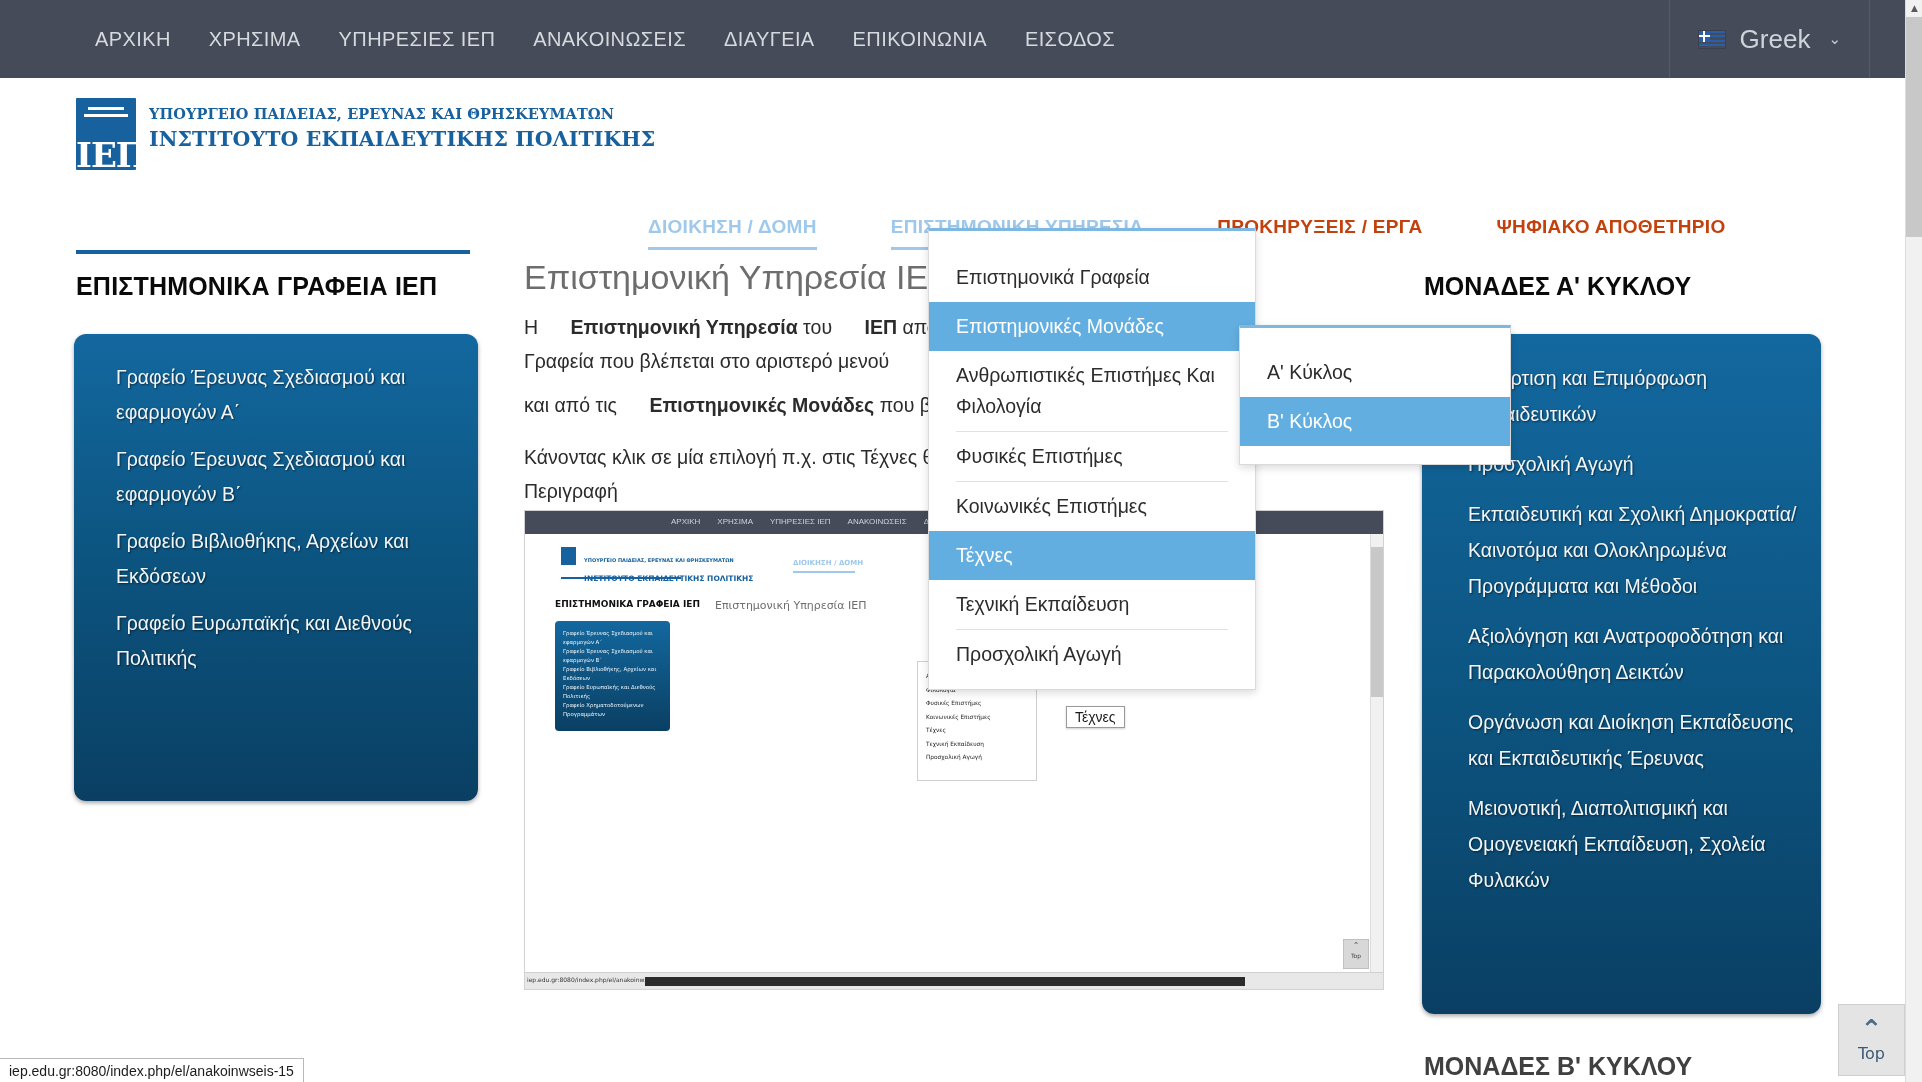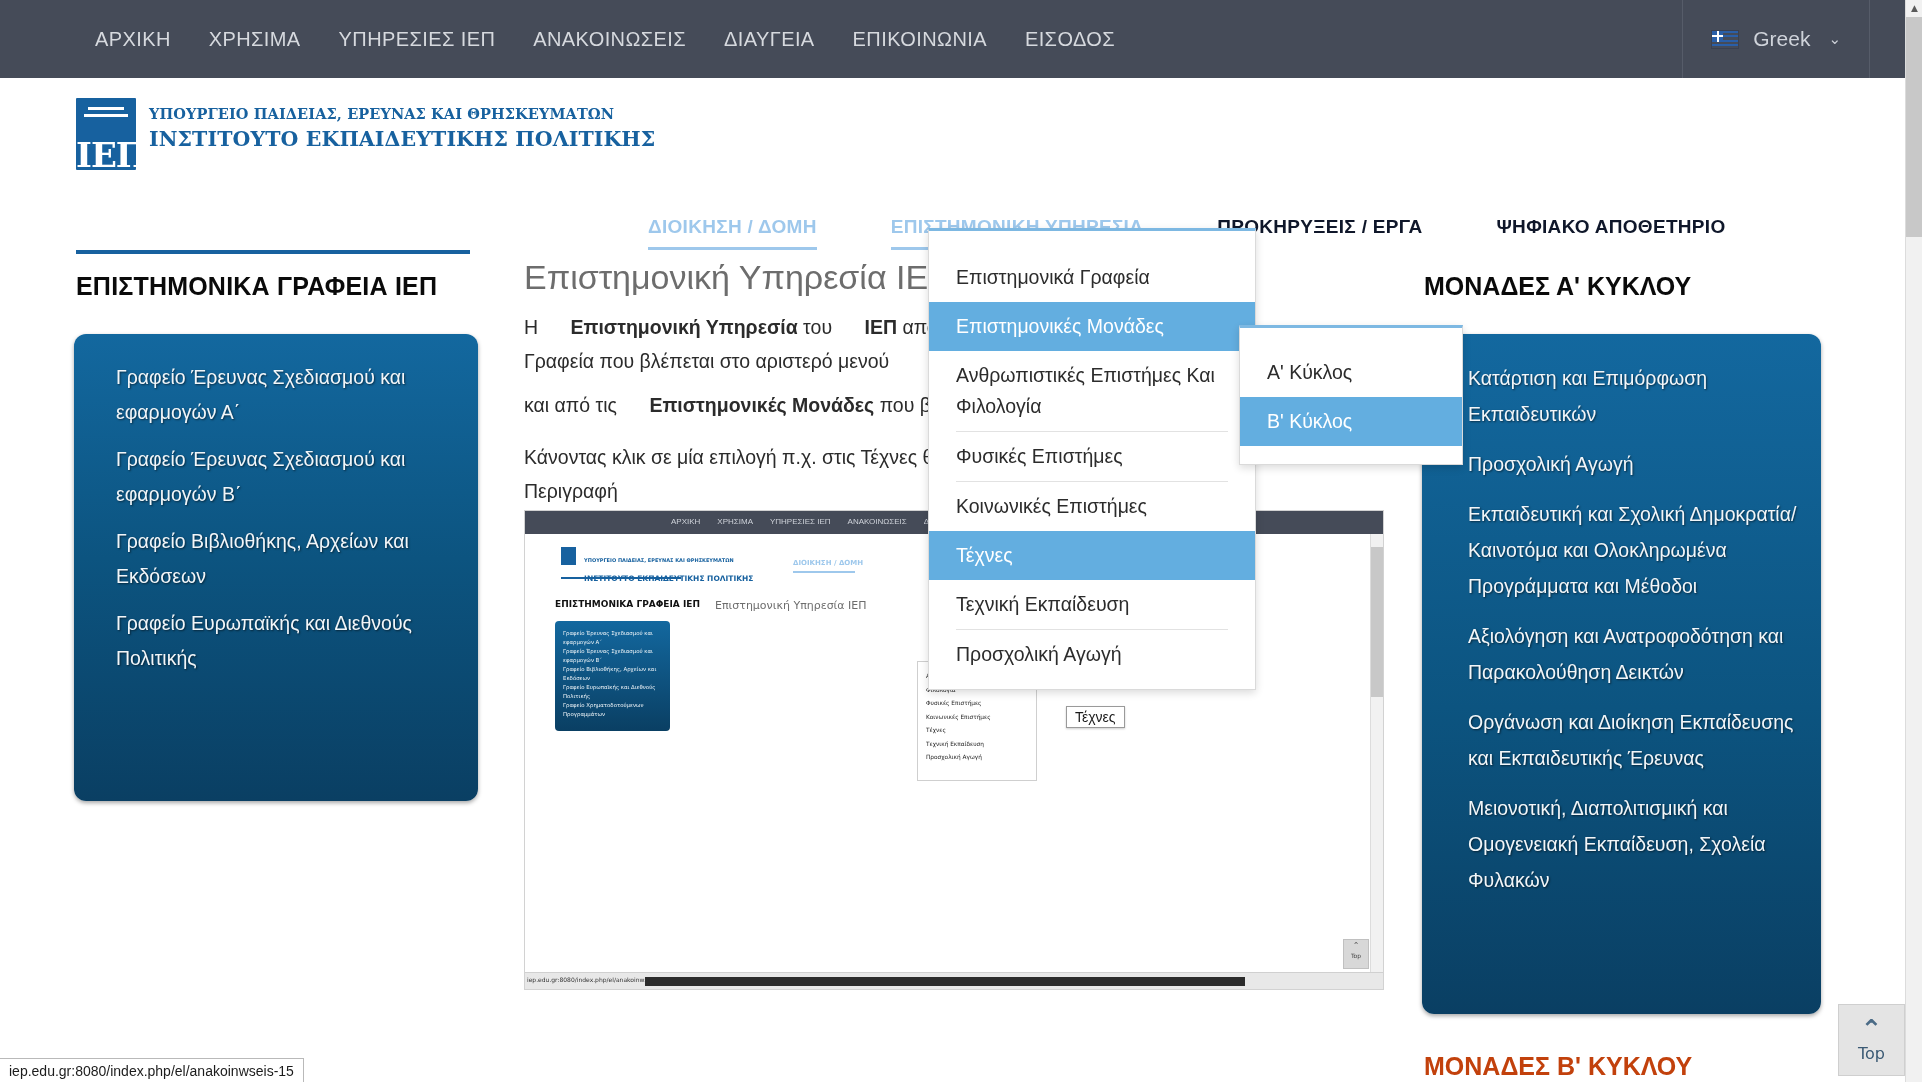--- a/index.html
+++ b/index.html
@@ -27,21 +27,21 @@
     border-left:1px solid #565c69; border-right:1px solid #565c69;
   }
   .flag{
     width:28px; height:19px; position:relative; overflow:hidden;
     display:inline-block; margin-right:14px; border:1px solid #3a4050; flex:none;
   }
   .flag .stripe{ position:absolute; left:0; width:100%; height:2.1px; background:#2a5fa8; }
   .flag .canton{ position:absolute; left:0; top:0; width:11.2px; height:11.2px; background:#2a5fa8; }
   .flag .cross-v{ position:absolute; left:4.6px; top:0; width:2.2px; height:11.2px; background:#fff; }
   .flag .cross-h{ position:absolute; left:0; top:4.6px; width:11.2px; height:2.2px; background:#fff; }
-  .lang-label{ color:#cfd3da; font-size:21px; font-family:"Liberation Sans",sans-serif; }
+  .lang-label{ color:#cfd3da; font-size:26px; font-family:"Liberation Sans",sans-serif; }
   .chev{ margin-left:18px; color:#cfd3da; font-size:15px; }
 
   
   .vscroll{
     position:absolute; right:0; top:0; width:17px; height:1082px;
     background:#f1f1f1; border-left:1px solid #dcdcdc;
   }
   .vscroll .arrow{
     width:17px; height:17px; background:#f1f1f1; color:#5a5a5a;
     font-size:9px; text-align:center; line-height:17px;
@@ -75,21 +75,21 @@
   }
   .logo-rule{ position:absolute; left:76px; top:172px; width:394px; height:4px; background:#17619f; }
 
   .mainnav{ position:absolute; left:648px; top:138px; display:flex; align-items:flex-start; }
   .mainnav .navitem{
     font-size:19px; font-weight:bold; letter-spacing:.3px; white-space:nowrap;
     padding:0 0 9px 0; margin-right:74px; cursor:pointer;
     font-family:"Liberation Sans",sans-serif;
   }
   .mainnav .navitem.active{ color:#9ec8ec; border-bottom:3px solid #9ec8ec; }
-  .mainnav .navitem.plain{ color:#0f172a; }
+  .mainnav .navitem.plain{ color:#c2410c; }
   .mainnav .navitem:last-child{ margin-right:0; }
 
   
   .left-title{
     position:absolute; left:76px; top:272px; font-size:25px; font-weight:bold;
     color:#0a0a0a; letter-spacing:.2px; font-family:"Liberation Sans",sans-serif;
   }
   .left-panel{
     position:absolute; left:74px; top:334px; width:404px; height:467px;
     background:linear-gradient(180deg,#13689f 0%,#0c5480 48%,#0a3f63 100%);
@@ -174,38 +174,38 @@
     border-radius:12px; box-shadow:0 2px 4px rgba(0,0,0,.35);
     padding:26px 20px 0 46px;
   }
   .right-panel .item{
     color:#f2f6f9; font-size:19.5px; line-height:36px; margin-bottom:14px;
     text-shadow:1px 1px 2px rgba(0,0,0,.55); font-family:"Liberation Sans",sans-serif;
     cursor:pointer;
   }
   .right-title2{
     position:absolute; left:1424px; top:1052px; font-size:25px; font-weight:bold;
-    color:#c2410c; font-family:"Liberation Sans",sans-serif;
+    color:#404040; font-family:"Liberation Sans",sans-serif;
   }
 
   
   .dd{
     position:absolute; background:#ffffff; border:1px solid #dadada;
     border-top:3px solid #7db8e2; box-shadow:0 3px 8px rgba(0,0,0,.14);
     font-family:"Liberation Sans",sans-serif;
   }
   .dd1{ left:928px; top:228px; width:328px; padding:22px 0 10px 0; }
   .dd-item{
     color:#2c2c2c; font-size:19.5px; line-height:31px; padding:9px 27px;
     cursor:pointer; white-space:normal;
   }
   .dd-item.sel{ background:#63aee0; color:#ffffff; }
   .dd-sep{ height:1px; background:#e2e2e2; margin:0 27px; }
 
-  .dd2{ left:1239px; top:325px; width:224px; padding:20px 0 18px 0; }
+  .dd2{ left:1239px; top:325px; width:272px; padding:20px 0 18px 0; }
 
   
   .tooltip{
     position:absolute; left:1066px; top:706px;
     background:#ffffff; border:1px solid #9a9a9a; padding:2px 8px;
     font-size:14px; color:#1a1a1a; font-family:"Liberation Sans",sans-serif;
     box-shadow:0 1px 2px rgba(0,0,0,.2);
   }
 
   

